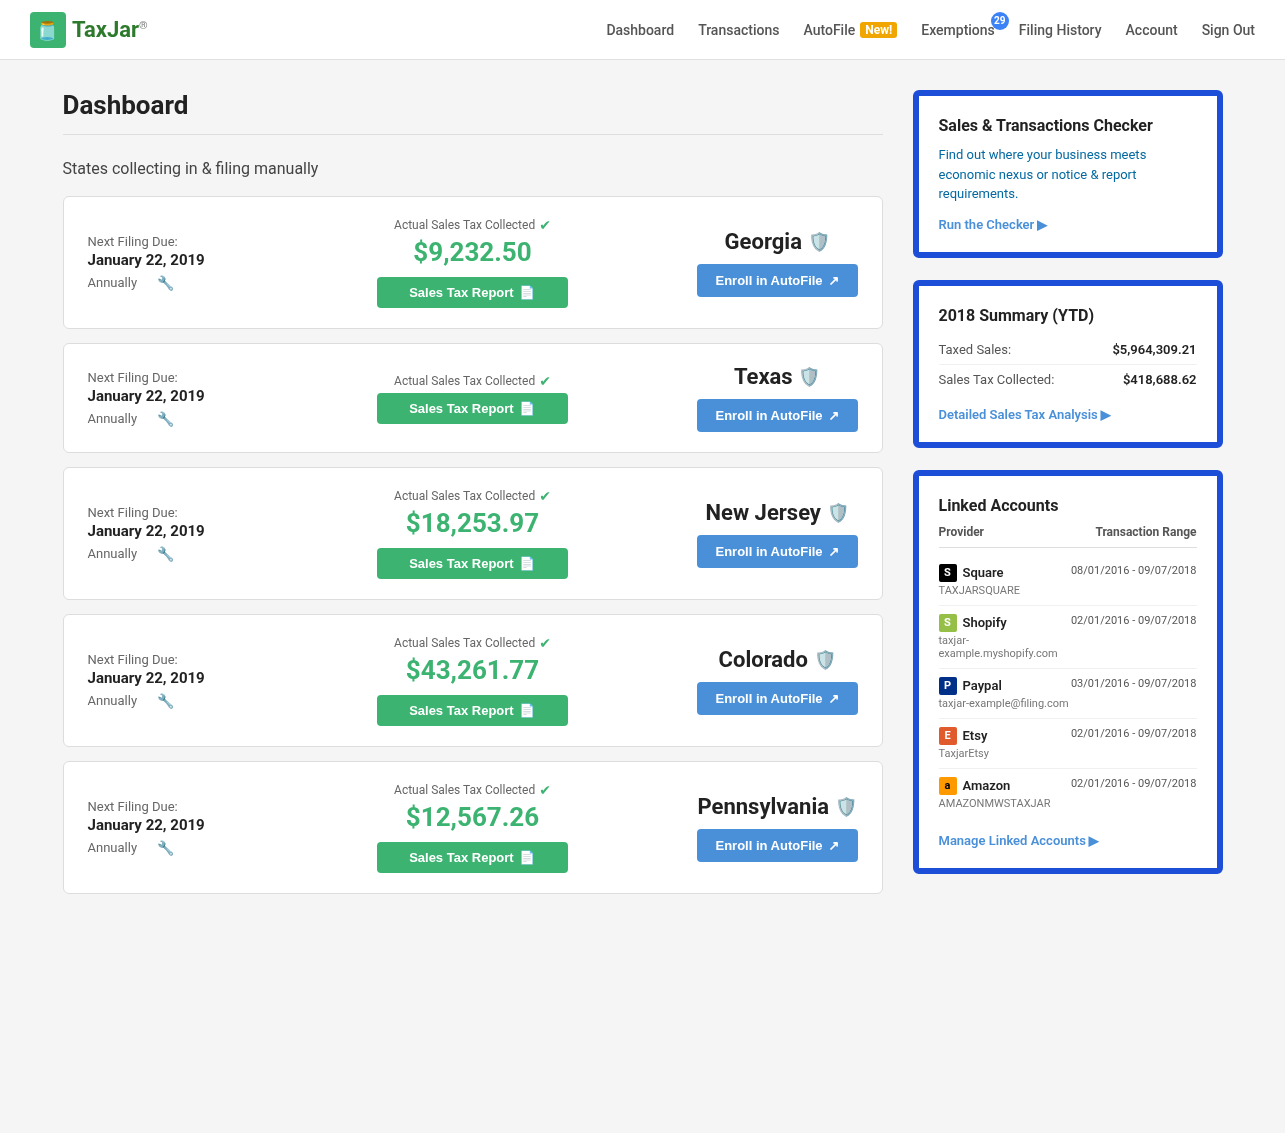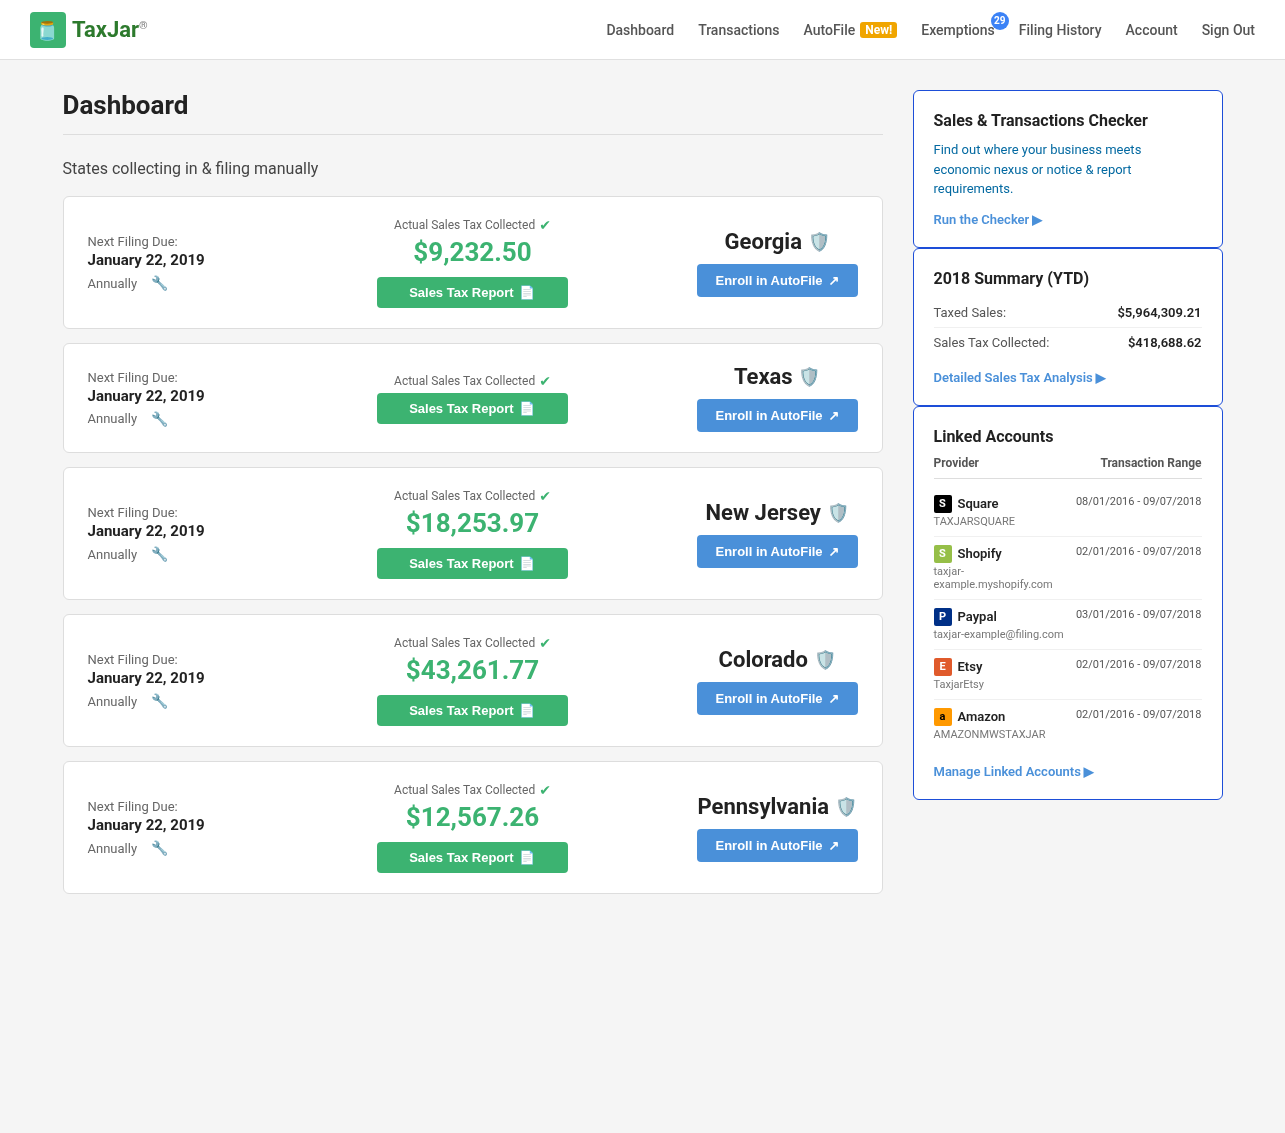--- a/index.html
+++ b/index.html
@@ -110,21 +110,21 @@
       border-radius: 6px;
       padding: 20px 24px;
       margin-bottom: 14px;
       display: flex;
       align-items: center;
       gap: 20px;
     }
     .card-left { width: 160px; flex-shrink: 0; }
     .filing-label { font-size: 13px; color: #666; }
     .filing-date { font-size: 15px; font-weight: 700; color: #222; margin: 2px 0 6px; }
-    .frequency-row { display: flex; align-items: center; gap: 14px; font-size: 13px; color: #666; }
+    .frequency-row { display: flex; align-items: flex-start; gap: 20px; font-size: 13px; color: #666; }
     .wrench-icon { color: #5b9bd5; font-size: 14px; }
 
     .card-middle { flex: 1; text-align: center; }
     .collected-label { font-size: 12px; color: #666; display: flex; align-items: center; justify-content: center; gap: 4px; margin-bottom: 4px; }
     .check-circle { color: #3cb371; font-size: 14px; }
     .amount { font-size: 26px; font-weight: 700; color: #3cb371; margin-bottom: 10px; }
     .report-btn {
       background: #3cb371;
       color: white;
       border: none;
@@ -151,24 +151,24 @@
       font-weight: 600;
       cursor: pointer;
       display: inline-flex;
       align-items: center;
       gap: 6px;
     }
 
     
     .sidebar-card {
       background: #fff;
-      border: 1px solid #1d4ed8;
+      border: 6px solid #1d4ed8;
       border-radius: 6px;
       padding: 20px;
-      margin-bottom: 0;
+      margin-bottom: 22px;
     }
     .sidebar-card-title { font-size: 16px; font-weight: 700; color: #222; margin-bottom: 10px; }
     .sidebar-card p { font-size: 13px; color: #0369a1; line-height: 1.5; margin-bottom: 12px; }
     .link-action {
       color: #4a90d9;
       font-size: 13px;
       font-weight: 600;
       cursor: pointer;
       text-decoration: none;
     }

